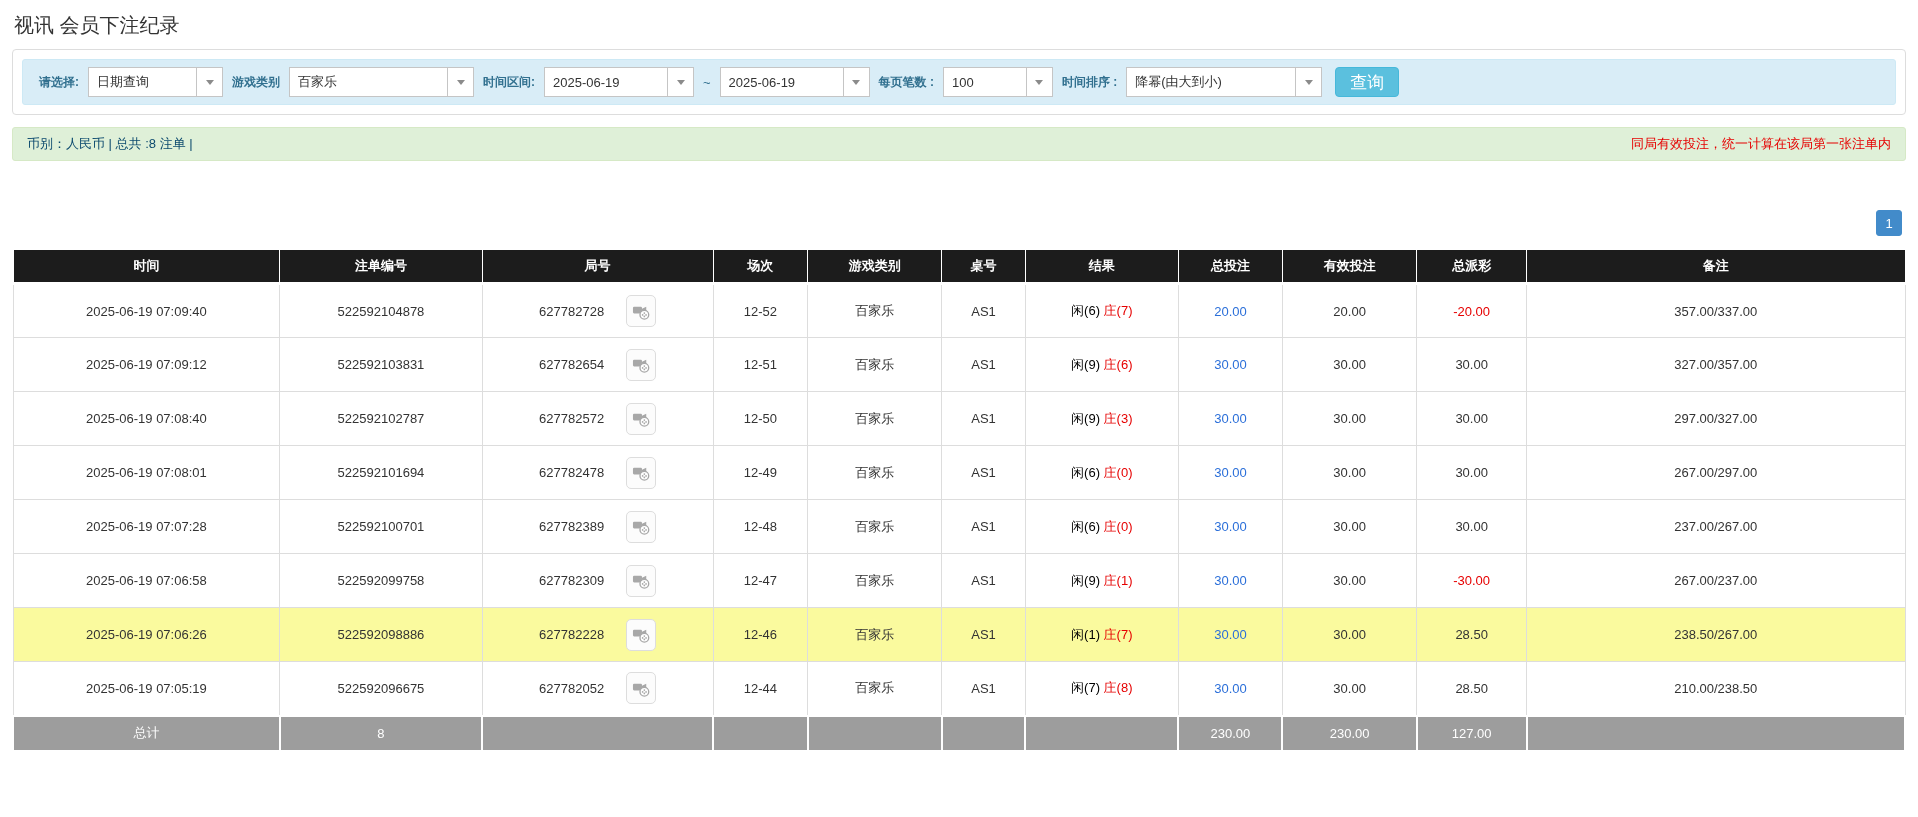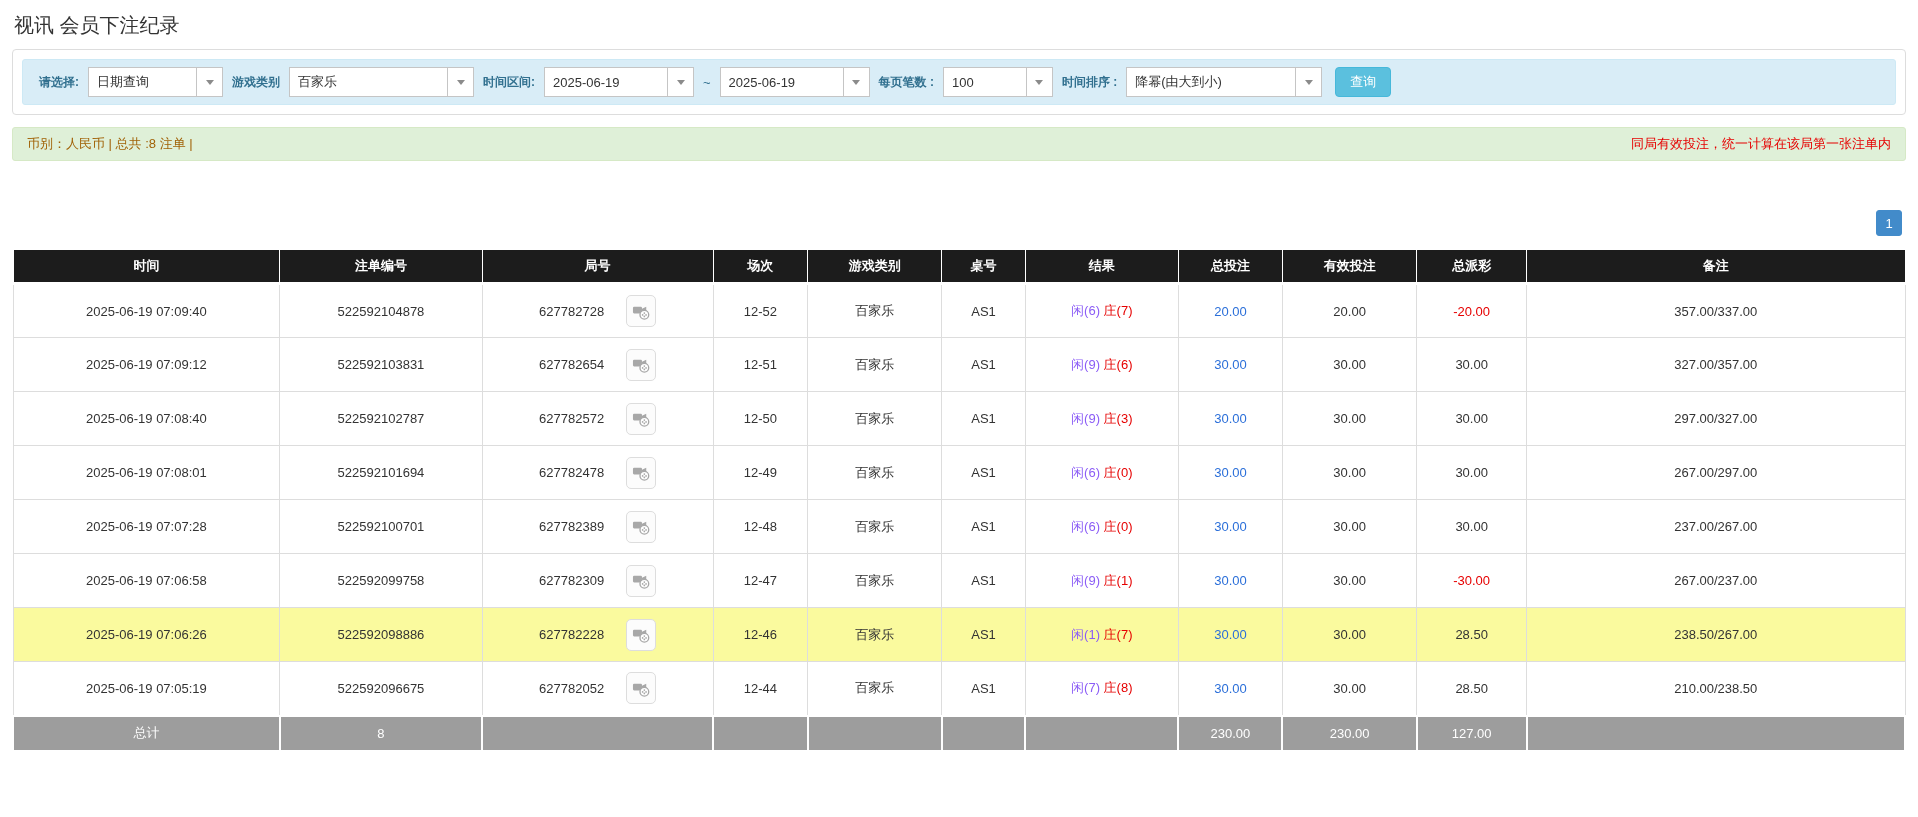--- a/index.html
+++ b/index.html
@@ -14,47 +14,47 @@
   .flabel { color: #31708f; font-weight: bold; font-size: 12px; white-space: nowrap; }
   .combo { display: inline-flex; align-items: stretch; background: #fff; border: 1px solid #c5c5c5;
     height: 30px; }
   .combo-text { display: flex; align-items: center; padding: 0 8px; font-size: 13px; color: #333; flex: 1; }
   .combo-arrow { width: 26px; border-left: 1px solid #c5c5c5; display: flex; align-items: center;
     justify-content: center; background: #fff; cursor: pointer; }
   .caret { width: 0; height: 0; border-left: 4px solid transparent; border-right: 4px solid transparent;
     border-top: 5px solid #8b8b8b; display: inline-block; }
   .w135 { width: 135px; } .w185 { width: 185px; } .w150 { width: 150px; gap: 8px; } .w110 { width: 110px; } .w170 { width: 196px; }
   .tilde { color: #31708f; font-size: 13px; }
-  .query-btn { background: #5bc0de; border: 1px solid #46b8da; color: #fff; font-size: 13px;
+  .query-btn { background: #5bc0de; border: 1px solid #46b8da; color: #fff; font-size: 17px;
     border-radius: 4px; padding: 0 14px; height: 30px; cursor: pointer; margin-left: 4px; }
 
   
   .summary-bar { margin: 12px 12px 0 12px; background: #dff0d8; border: 1px solid #d6e9c6;
     border-radius: 3px; padding: 7px 14px; display: flex; justify-content: space-between;
     align-items: center; font-size: 13px; }
-  .summary-left { color: #a16207; }
+  .summary-left { color: #0c4a6e; }
   .summary-right { color: #e60000; }
 
   
   .pager { margin: 49px 16px 13px 0; text-align: right; }
   .page-btn { display: inline-flex; width: 26px; height: 26px; align-items: center; justify-content: center;
     background: #428bca; border: 1px solid #428bca; border-radius: 3px; color: #fff; font-size: 13px; cursor: pointer; }
 
   
   table.records { width: calc(100% - 24px); margin: 0 12px; border-collapse: collapse;
     table-layout: fixed; font-size: 13px; color: #333; }
   table.records thead th { background: #1c1c1c; color: #fff; font-weight: bold; height: 34px;
     border: 1px solid #fff; border-bottom: 3px solid #fff; text-align: center; }
   table.records tbody td { border: 1px solid #ddd; height: 54px; text-align: center; vertical-align: middle;
     background: #fff; overflow: hidden; white-space: nowrap; }
   table.records tbody tr.hl td { background: #fafa9e; }
   table.records tr.totals td { background: #9d9d9d; color: #fff; border: 2px solid #fff; height: 35px; }
   .c0{width:14.1%} .c1{width:10.7%} .c2{width:12.2%} .c3{width:5.0%} .c4{width:7.1%}
   .c5{width:4.4%} .c6{width:8.1%} .c7{width:5.5%} .c8{width:7.1%} .c9{width:5.8%} .c10{width:20.0%}
-  .blue { color: #8b5cf6; }
+  .blue { color: #000000; }
   .red { color: #e60000; }
   a.link { color: #2b6fd9; text-decoration: none; cursor: pointer; }
   .round-wrap { display: inline-flex; align-items: center; gap: 22px; text-align: center; }
   .vbtn { display: inline-flex; width: 30px; height: 32px; border: 1px solid #ddd; border-radius: 5px;
     background: #fcfcfc; align-items: center; justify-content: center; cursor: pointer; }
 </style>
 </head>
 <body>
 
 <h1 class="title">视讯 会员下注纪录</h1>

